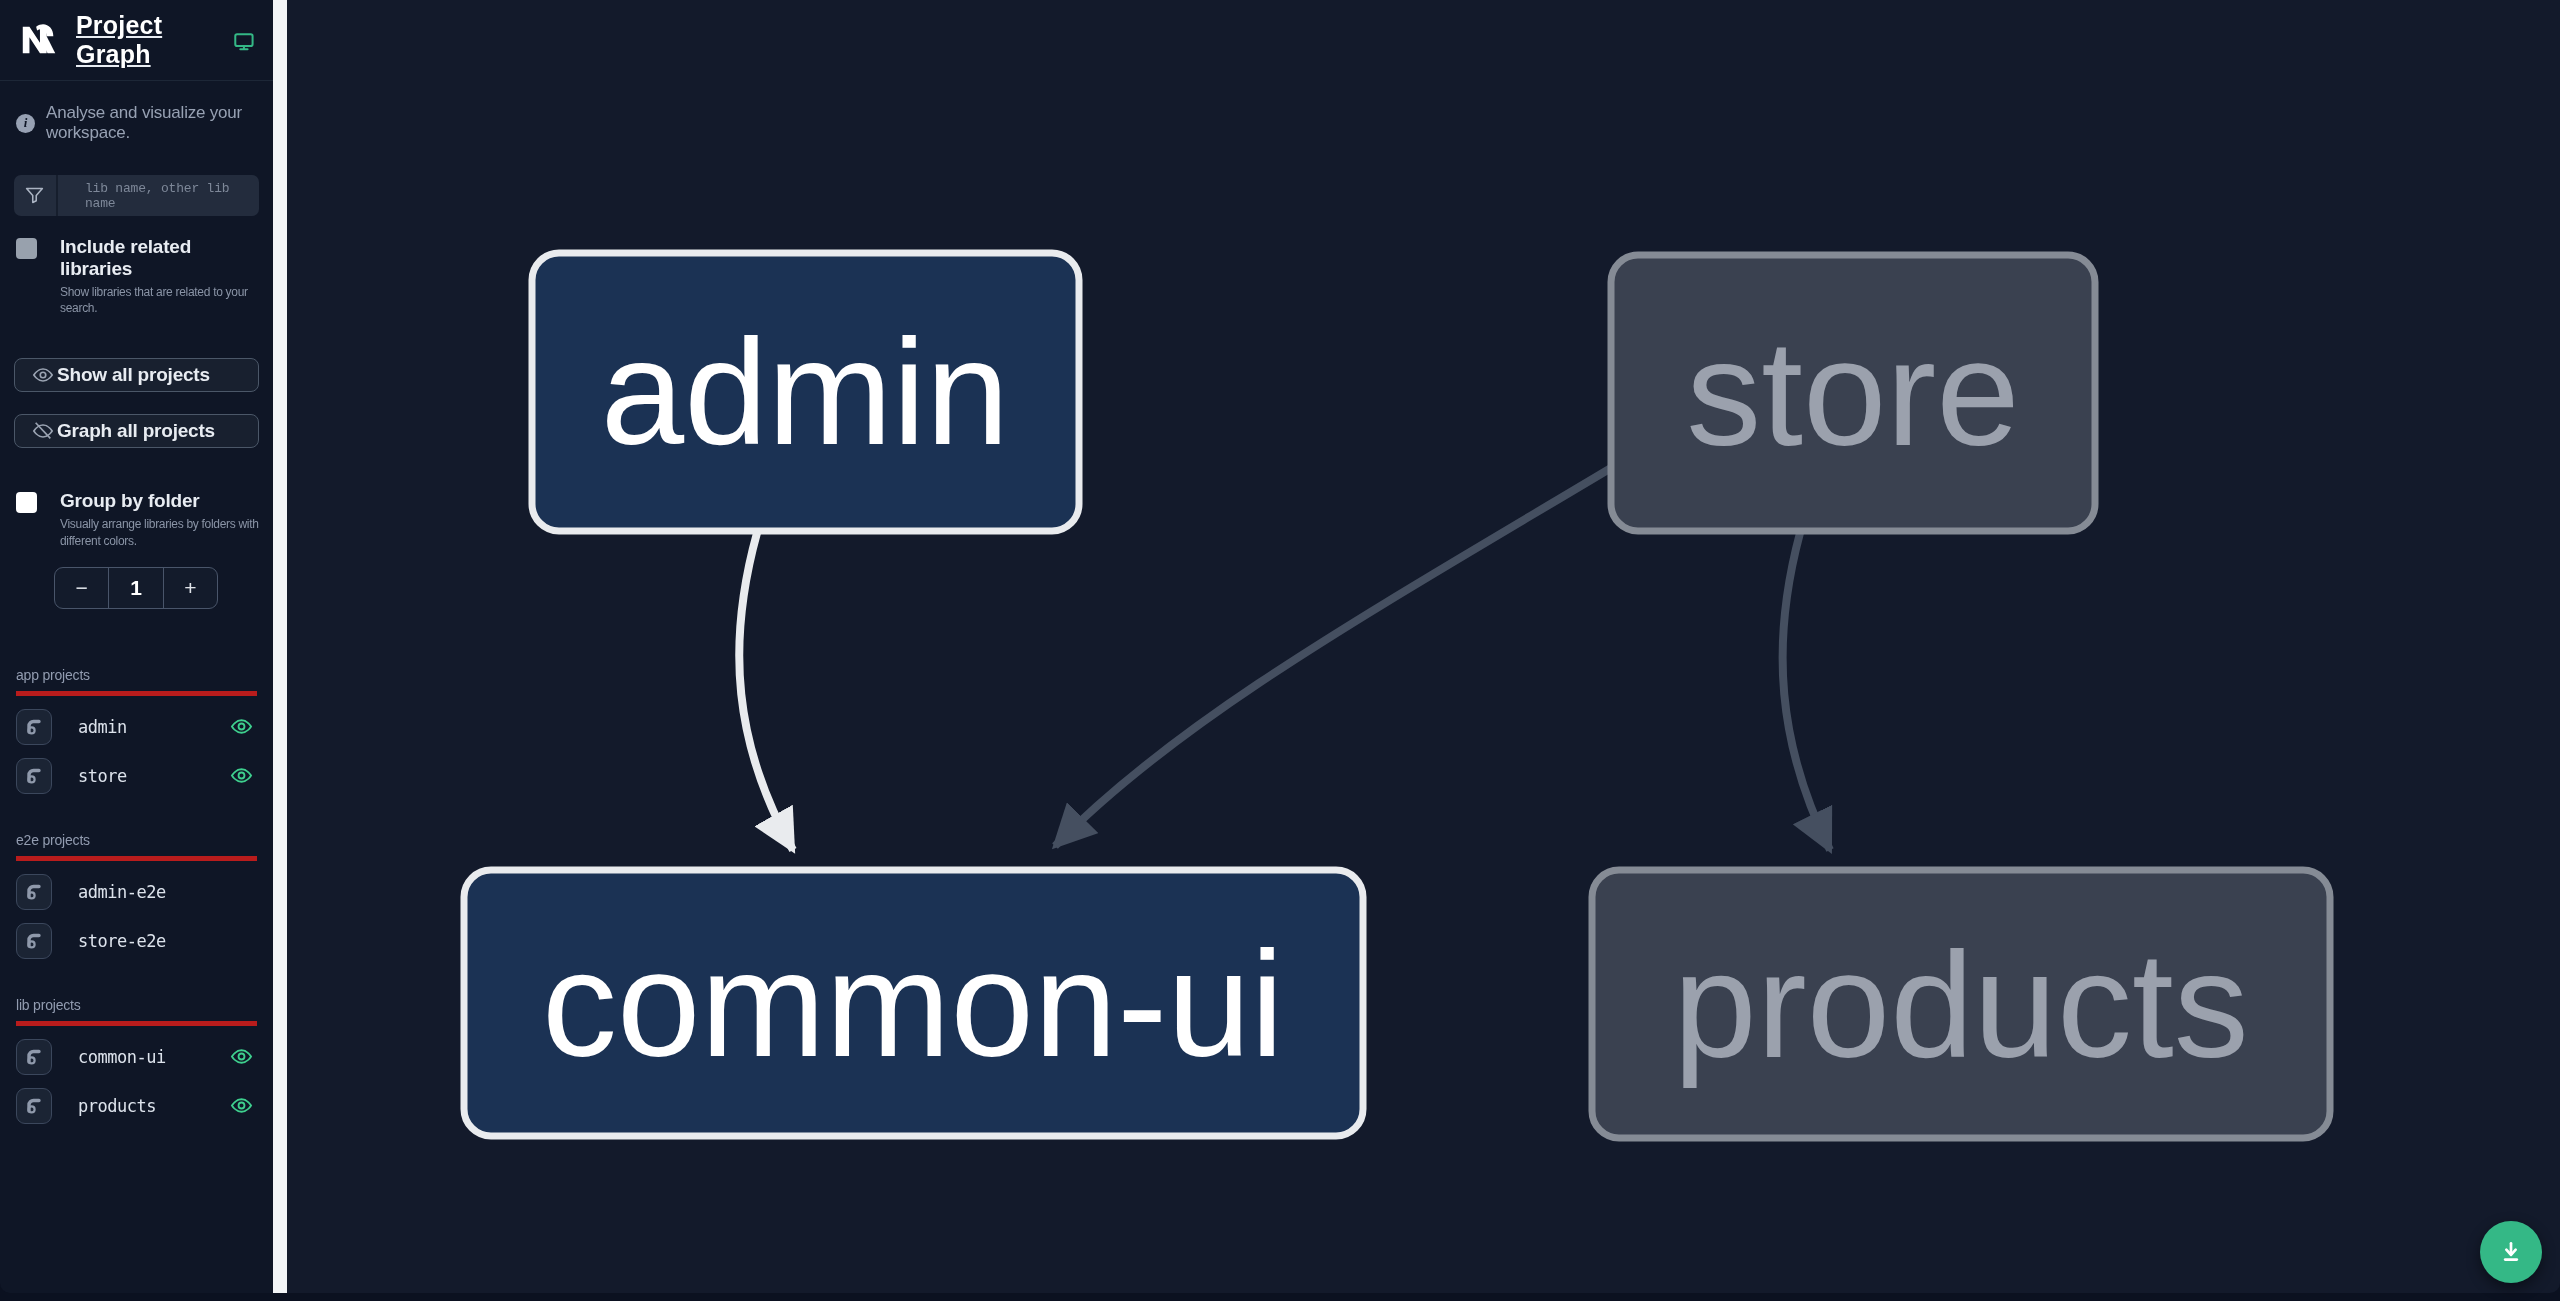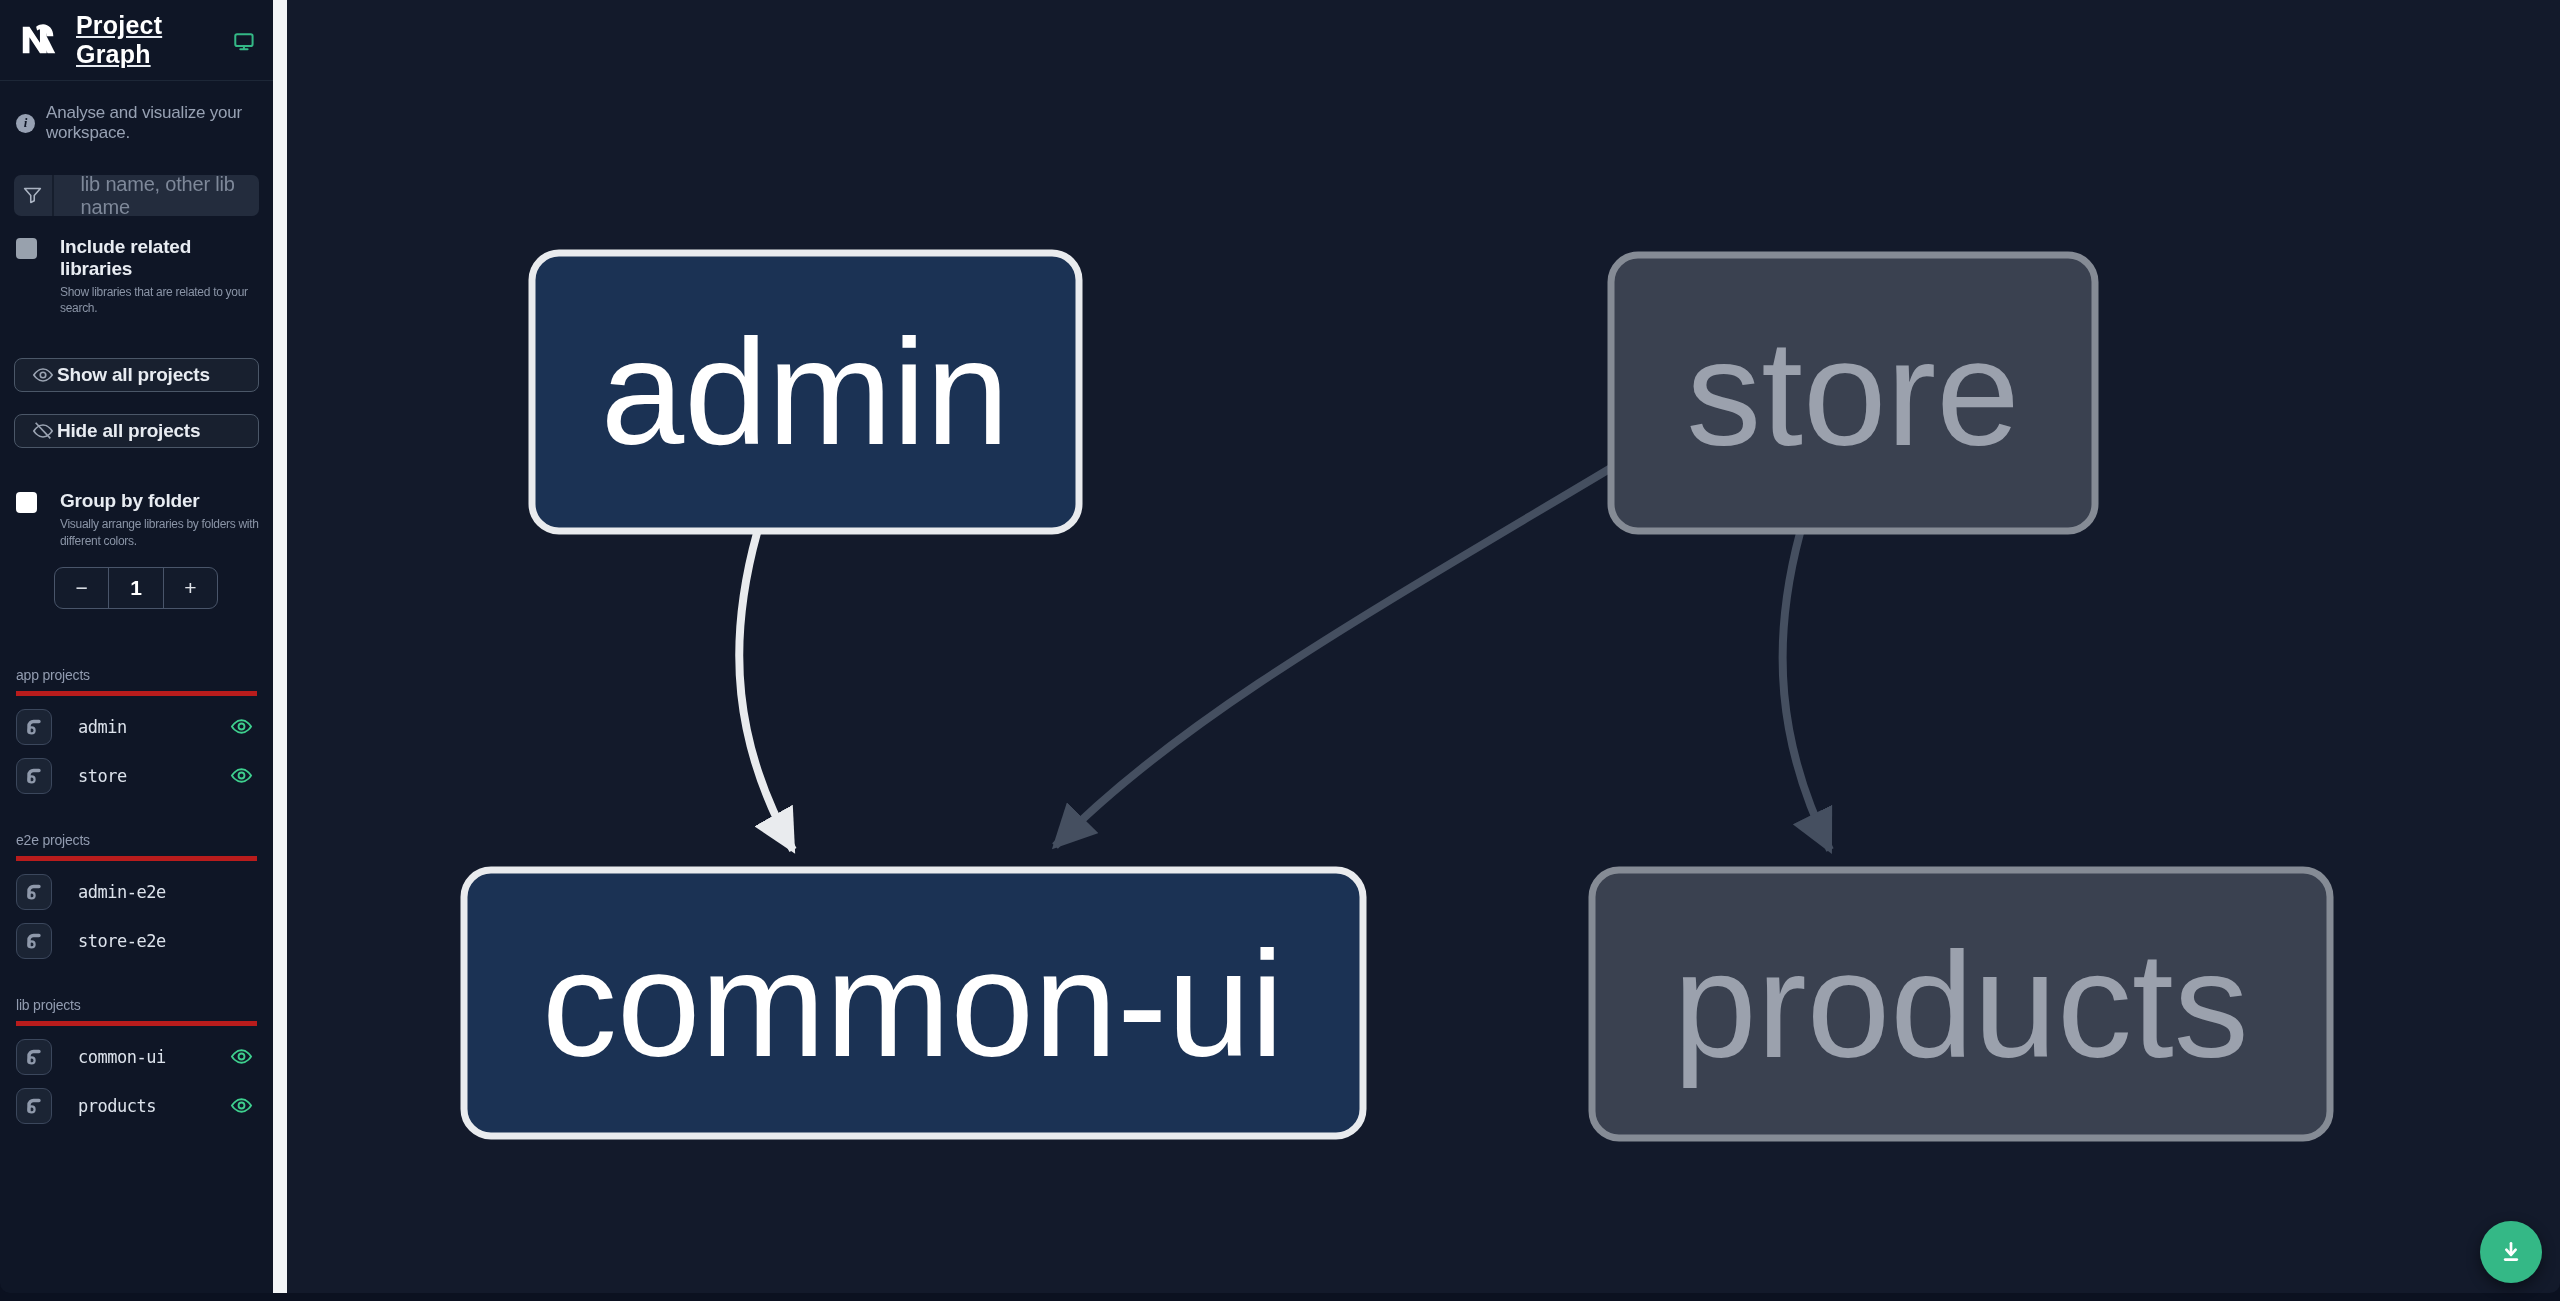--- a/index.html
+++ b/index.html
@@ -52,21 +52,21 @@
   .filterbox {
     margin:26px 14px 0 14px; height:41px; border-radius:7px;
     background:#232c3d; display:flex; align-items:stretch; overflow:hidden;
   }
   .filter-ic-cell {
     width:46px; display:flex; align-items:center; justify-content:center;
     border-right:2px solid #161e2d;
   }
   .filter-placeholder {
     display:flex; align-items:center; padding-left:27px;
-    font-size:20px; color:#7e8899; letter-spacing:-0.2px;
+    font-size:13px; color:#7e8899; letter-spacing:-0.2px;font-family:Liberation Mono, monospace;
   }
 
   
   .check-block { display:flex; padding:0 10px 0 16px; }
   .cb {
     width:21px; height:21px; border-radius:4px; flex:0 0 auto; margin-top:2px;
     display:flex; align-items:center; justify-content:center;
   }
   .cb.gray  { background:#98a1ad; }
   .cb.white { background:#ffffff; }
@@ -221,21 +221,21 @@
       <circle cx="12" cy="12" r="3"></circle>
     </svg>
     <span>Show all projects</span>
   </button>
 
   <button class="sb-btn mt20">
     <svg width="22" height="22" viewBox="0 0 24 24" fill="none" stroke="#9aa3b2" stroke-width="1.8">
       <path d="M2 12s4-6.5 10-6.5S22 12 22 12s-4 6.5-10 6.5S2 12 2 12z"></path>
       <path d="M4 3 L20 20"></path>
     </svg>
-    <span>Hide all projects</span>
+    <span>Graph all projects</span>
   </button>
 
   <div class="check-block mt40">
     <span class="cb white"></span>
     <div class="cb-texts">
       <div class="cb-label">Group by folder</div>
       <div class="cb-desc">Visually arrange libraries by folders with different colors.</div>
     </div>
   </div>
 

